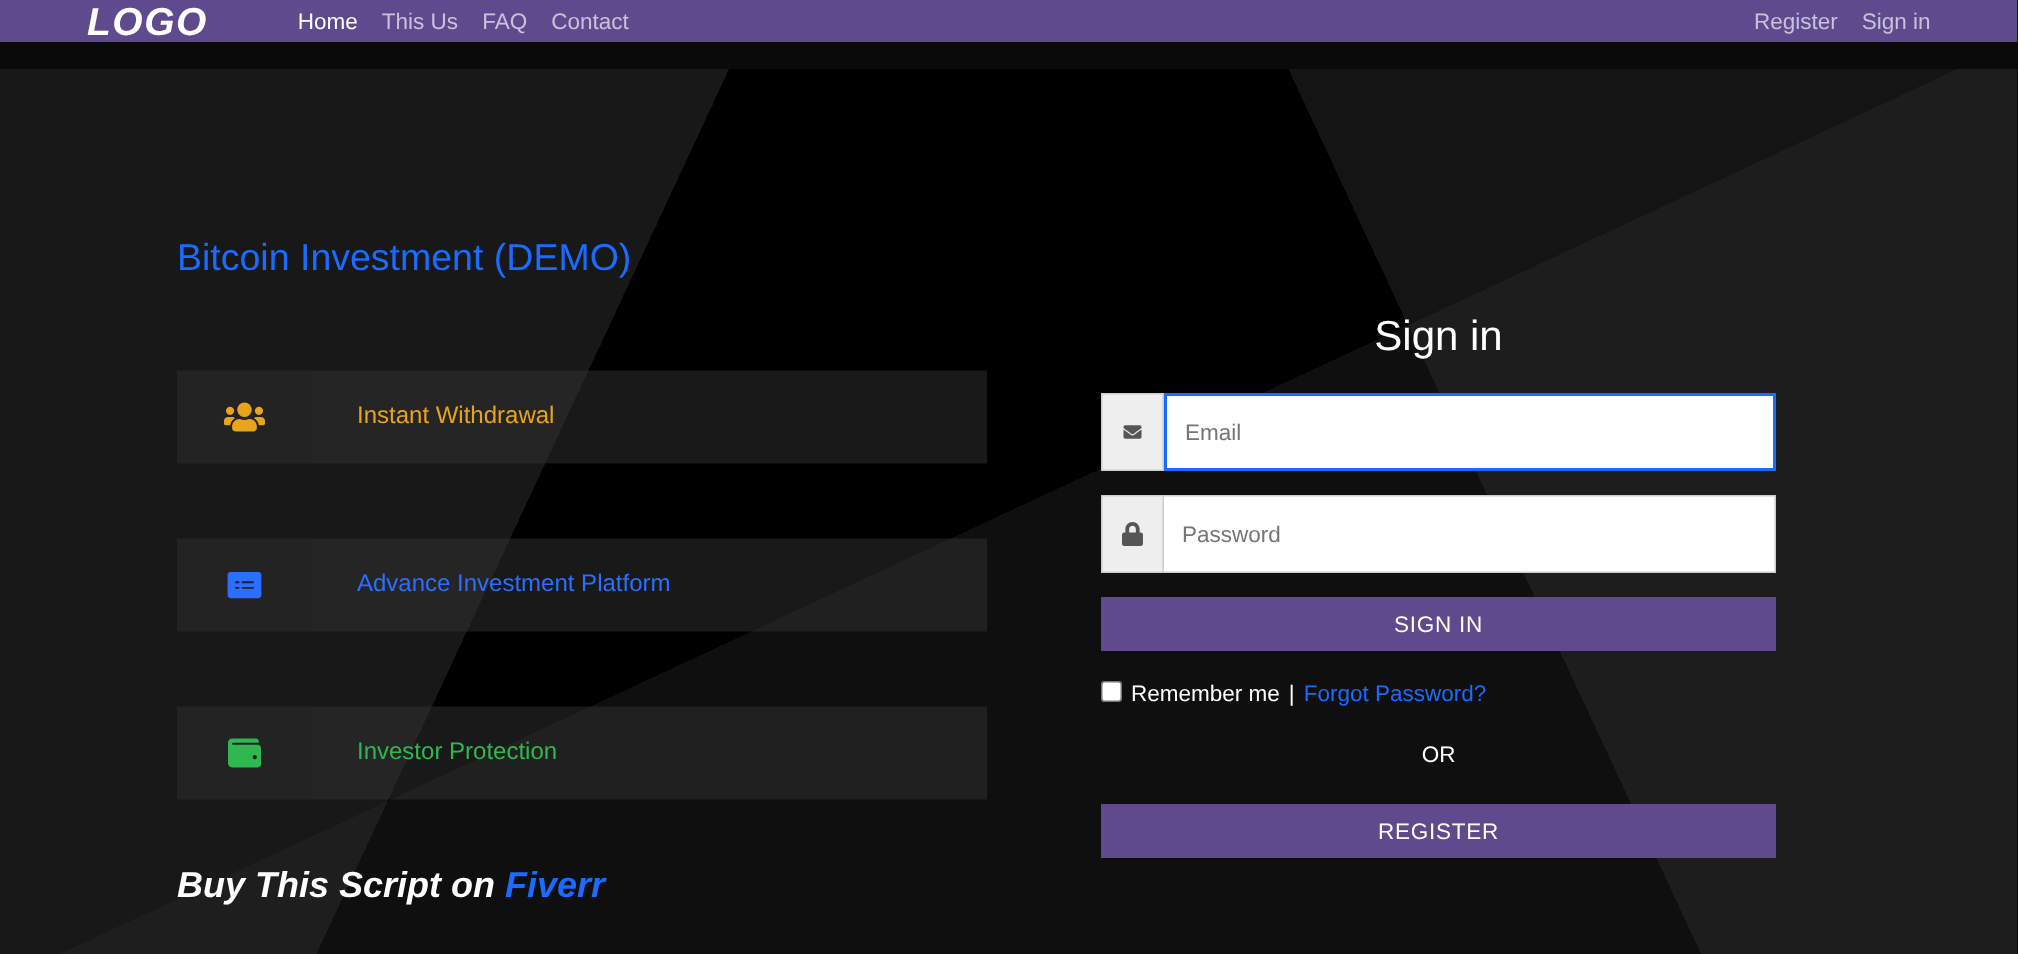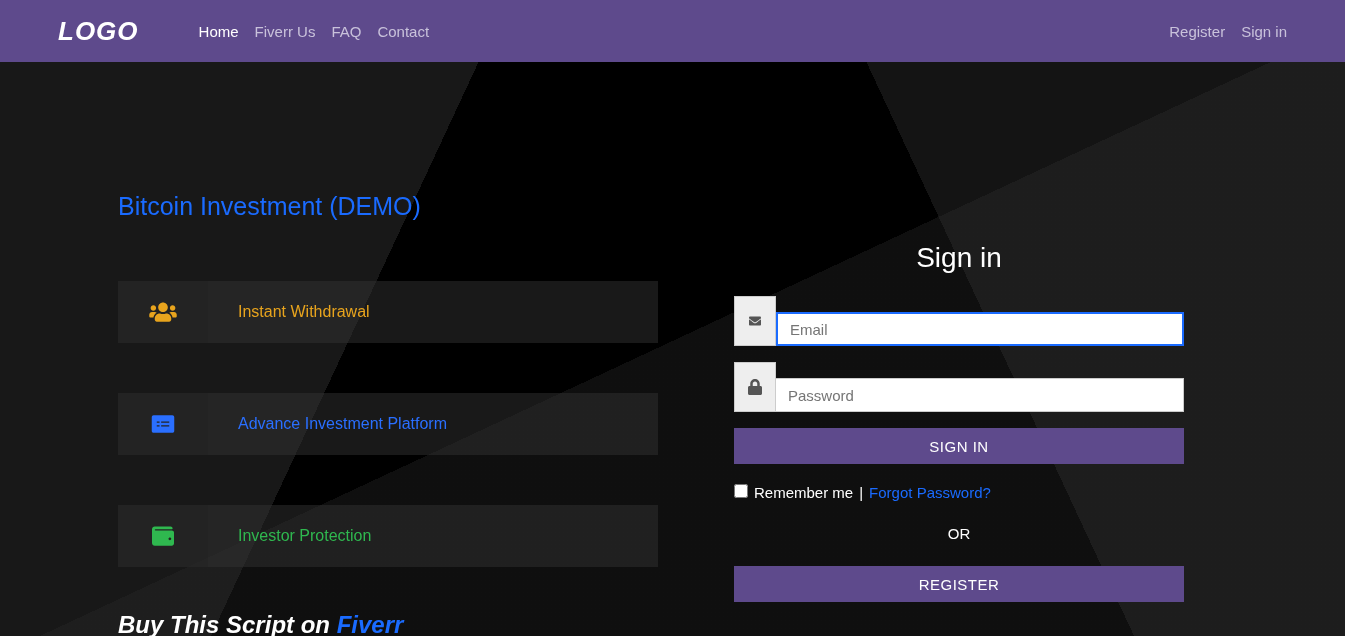--- a/index.html
+++ b/index.html
@@ -19,21 +19,21 @@
         linear-gradient(115deg, rgba(40,40,40,0.6) 0%, rgba(40,40,40,0.6) 30%, transparent 30%),
         linear-gradient(65deg, transparent 70%, rgba(50,50,50,0.4) 70%),
         linear-gradient(155deg, transparent 50%, rgba(30,30,30,0.5) 50%),
         #000;
       z-index: 0;
     }
     .navbar {
       position: relative;
       z-index: 2;
       background: #5e4a8c;
-      height: 62px;
+      height: 28px;
       display: flex;
       align-items: center;
       padding: 0 58px;
     }
     .logo {
       color: #fff;
       font-weight: 900;
       font-size: 26px;
       letter-spacing: 1px;
       font-style: italic;
@@ -103,28 +103,27 @@
       width: 42px;
       background: #eeeeee;
       border: 1px solid #ccc;
       display: flex;
       align-items: center;
       justify-content: center;
       color: #555;
     }
     .input-field {
       flex: 1;
-      height: 34px;
+      height: 52px;
       border: 1px solid #ccc;
       border-left: none;
       padding: 6px 12px;
       font-size: 15px;
       color: #555;
       outline: none;
-      margin-top: 16px;
     }
     .input-field.focused { border: 2px solid #1a6bff; border-left: 2px solid #1a6bff; }
     .btn {
       width: 100%;
       height: 36px;
       background: #5e4a8c;
       border: none;
       color: #fff;
       font-size: 15px;
       cursor: pointer;
@@ -154,21 +153,21 @@
   </style>
 </head>
 <body>
 
 <div class="bg-tri"></div>
 
 <div class="navbar">
   <div class="logo">LOGO</div>
   <div class="nav-left">
     <a class="active">Home</a>
-    <a>Fiverr Us</a>
+    <a>This Us</a>
     <a>FAQ</a>
     <a>Contact</a>
   </div>
   <div class="nav-right">
     <a>Register</a>
     <a>Sign in</a>
   </div>
 </div>
 
 <div class="container">

